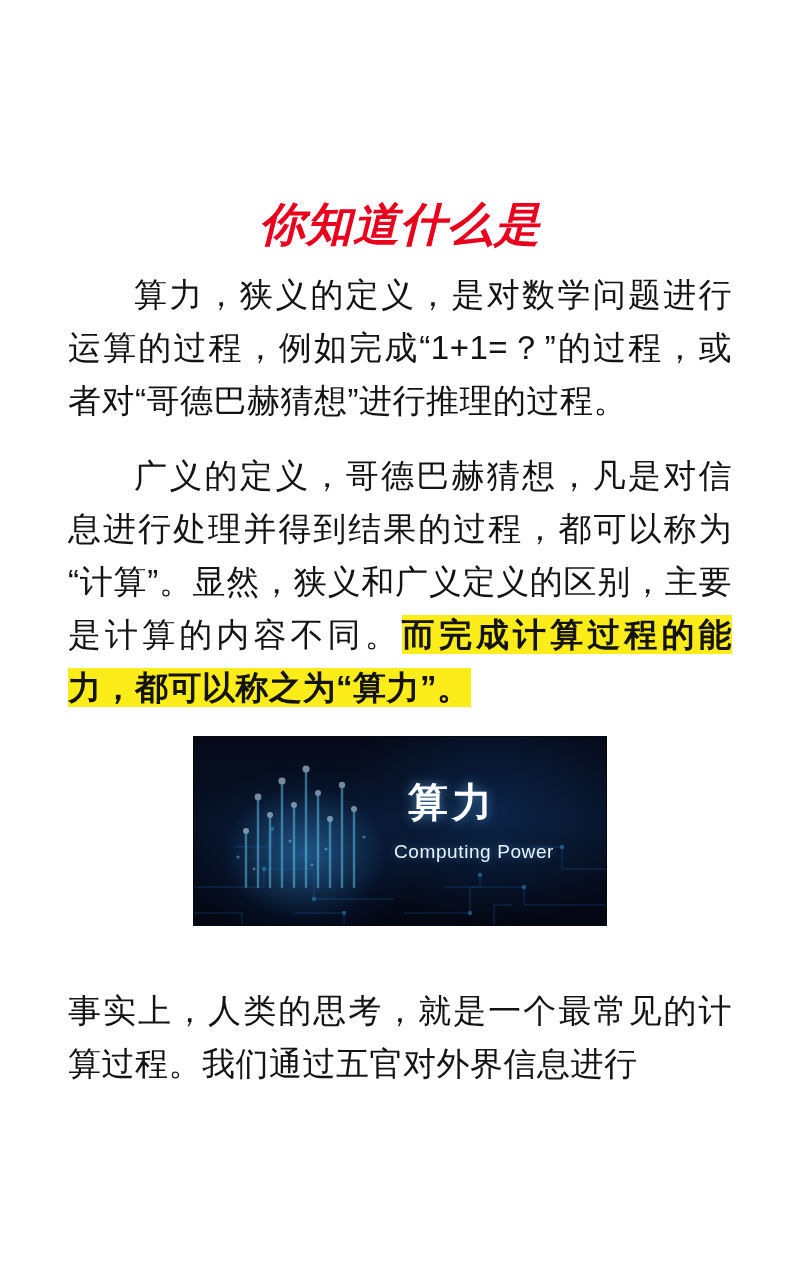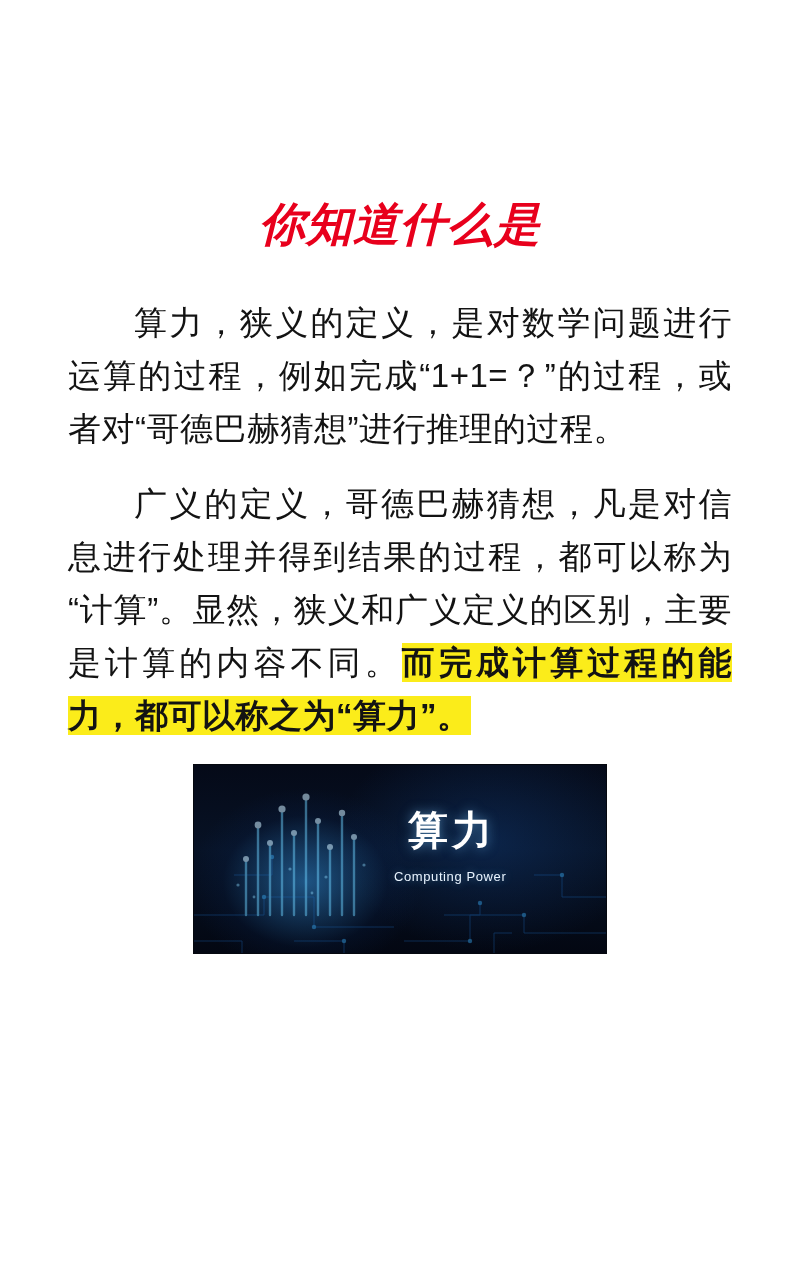--- a/index.html
+++ b/index.html
@@ -37,21 +37,21 @@
   }
   .body-para {
     font-size: 33px;
     line-height: 53px;
     letter-spacing: 0.5px;
     margin: 0;
     text-align: justify;
     color: #131313;
   }
   .para-1 {
-    margin-top: 44px;
+    margin-top: 16px;
     text-indent: 66px;
   }
   .para-2 {
     margin-top: 22px;
     text-indent: 66px;
   }
   .hl {
     background: #fbec1a;
     font-weight: bold;
     padding: 1px 0;
@@ -88,21 +88,21 @@
     font-size: 40px;
     font-weight: bold;
     letter-spacing: 4px;
     text-shadow: 0 0 12px rgba(120,200,255,0.55);
   }
   .fig-label-en {
     position: absolute;
     left: 200px;
     top: 104px;
     color: #e9f4ff;
-    font-size: 13px;
+    font-size: 19px;
     letter-spacing: 0.6px;
     text-shadow: 0 0 8px rgba(120,200,255,0.45);
   }
   .para-3 {
     margin-top: 58px;
   }
 </style>
 </head>
 <body>
 
@@ -169,14 +169,15 @@
         <circle cx="96" cy="104" r="1.6"></circle>
         <circle cx="170" cy="100" r="1.6"></circle>
         <circle cx="60" cy="132" r="1.4"></circle>
         <circle cx="118" cy="128" r="1.4"></circle>
       </g>
     </svg>
     <div class="fig-label-cn">算力</div>
     <div class="fig-label-en">Computing Power</div>
   </div>
 
+  <p class="body-para para-3">事实上，人类的思考，就是一个最常见的计算过程。我们通过五官对外界信息进行</p>
 
 </div>
 
 </body></html>

